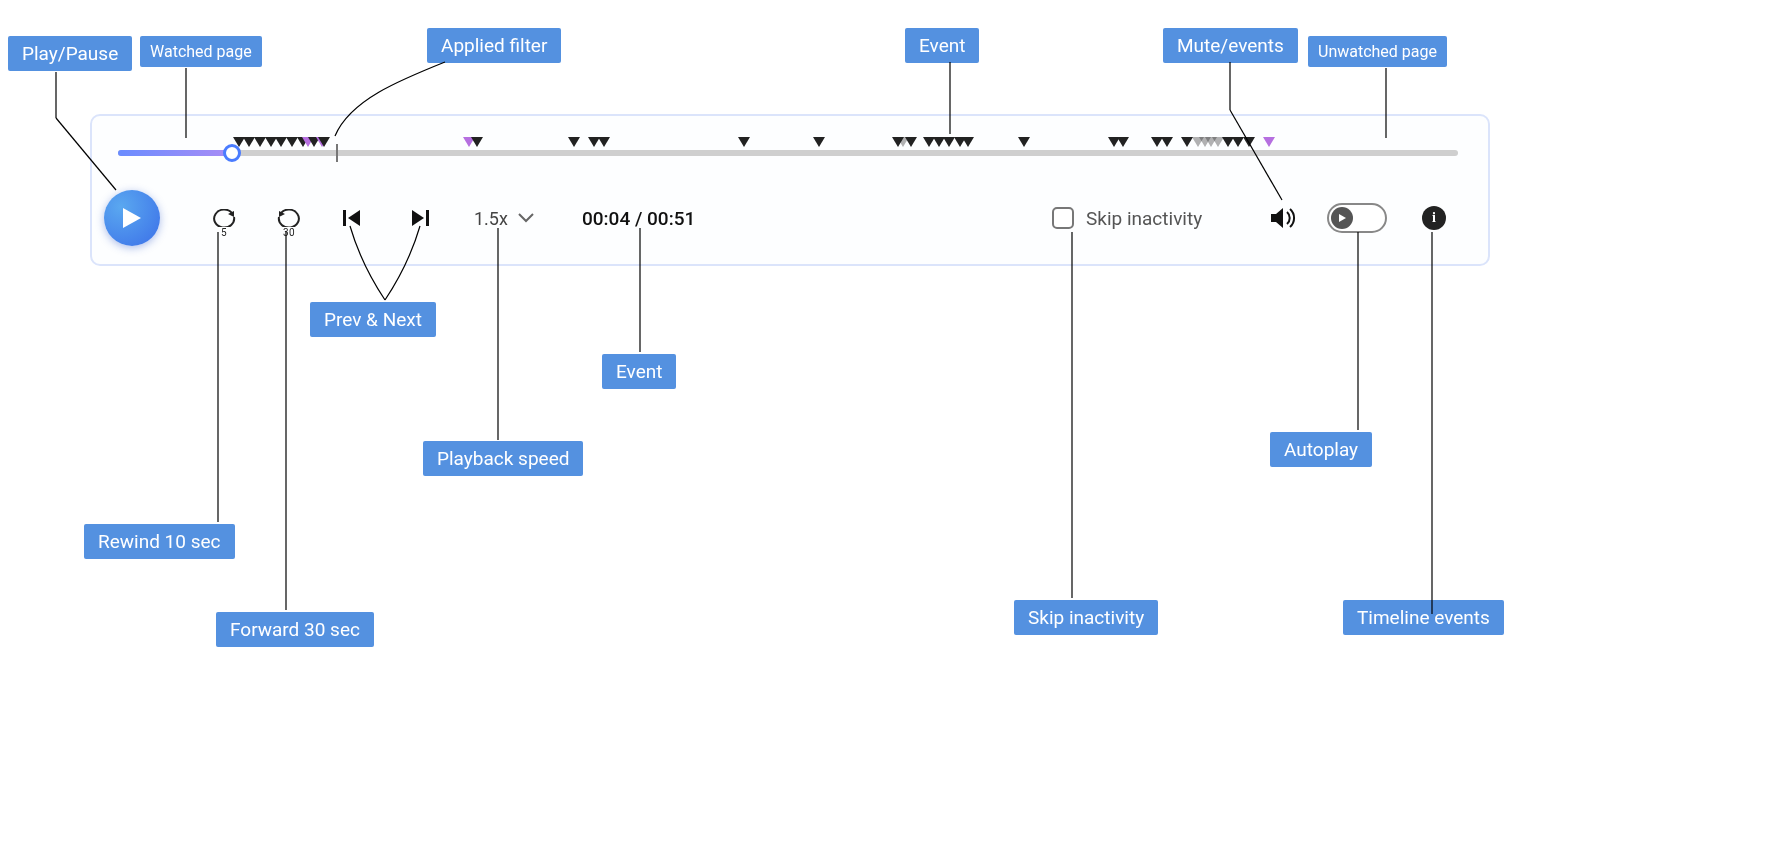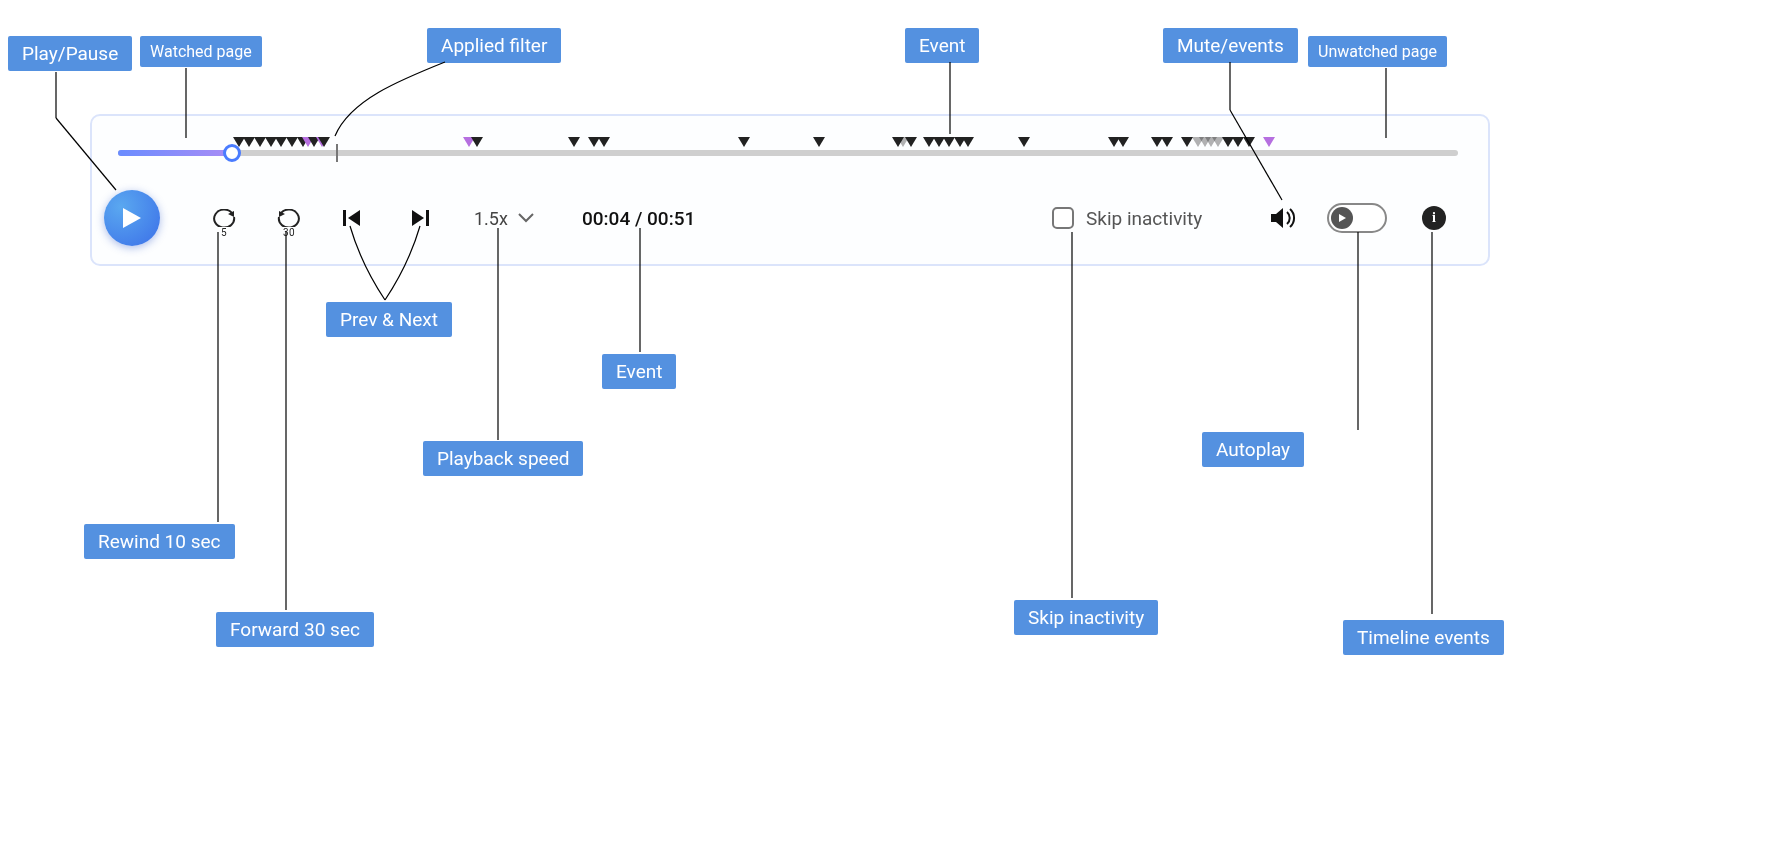--- a/index.html
+++ b/index.html
@@ -302,28 +302,28 @@
   </div>
 </div>
 
 <div class="callout" style="left:8px;  top:36px;">Play/Pause</div>
 <div class="callout" style="left:140px;top:36px; font-size:16px; padding:6px 10px;">Watched page</div>
 <div class="callout" style="left:427px;top:28px;">Applied filter</div>
 <div class="callout" style="left:905px;top:28px;">Event</div>
 <div class="callout" style="left:1163px;top:28px;">Mute/events</div>
 <div class="callout" style="left:1308px;top:36px; font-size:16px; padding:6px 10px;">Unwatched page</div>
 
-<div class="callout" style="left:310px;top:302px;margin-left:16px;">Prev &amp; Next</div>
+<div class="callout" style="left:310px;top:302px;">Prev &amp; Next</div>
 <div class="callout" style="left:602px;top:354px;">Event</div>
 <div class="callout" style="left:423px;top:441px;">Playback speed</div>
 <div class="callout" style="left:84px; top:524px;">Rewind 10 sec</div>
 <div class="callout" style="left:216px;top:612px;">Forward 30 sec</div>
 <div class="callout" style="left:1014px;top:600px;">Skip inactivity</div>
-<div class="callout" style="left:1202px;top:432px;">Autoplay</div>
-<div class="callout" style="left:1343px;top:620px;">Timeline events</div>
+<div class="callout" style="left:1270px;top:432px;">Autoplay</div>
+<div class="callout" style="left:1343px;top:600px;">Timeline events</div>
 
 <svg class="leader">
 
   <line x1="56" y1="72" x2="56" y2="118"></line>
     <line x1="56" y1="118" x2="116" y2="190"></line>
 
   <line x1="186" y1="68" x2="186" y2="138"></line>
 
   <path d="M445 62 C 400 80, 350 100, 335 136"></path>
 

